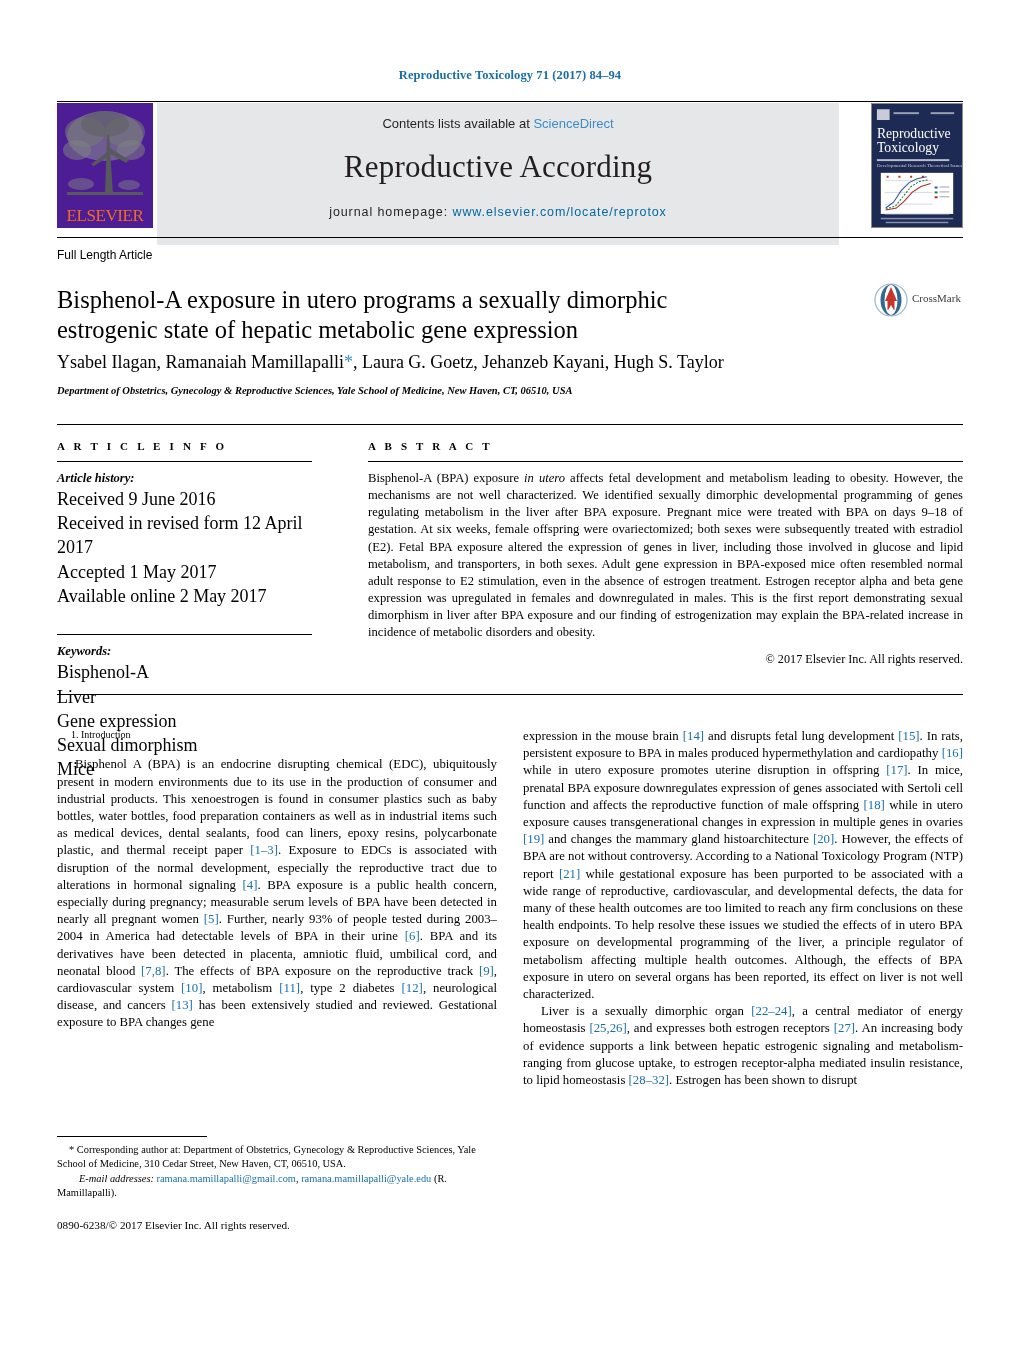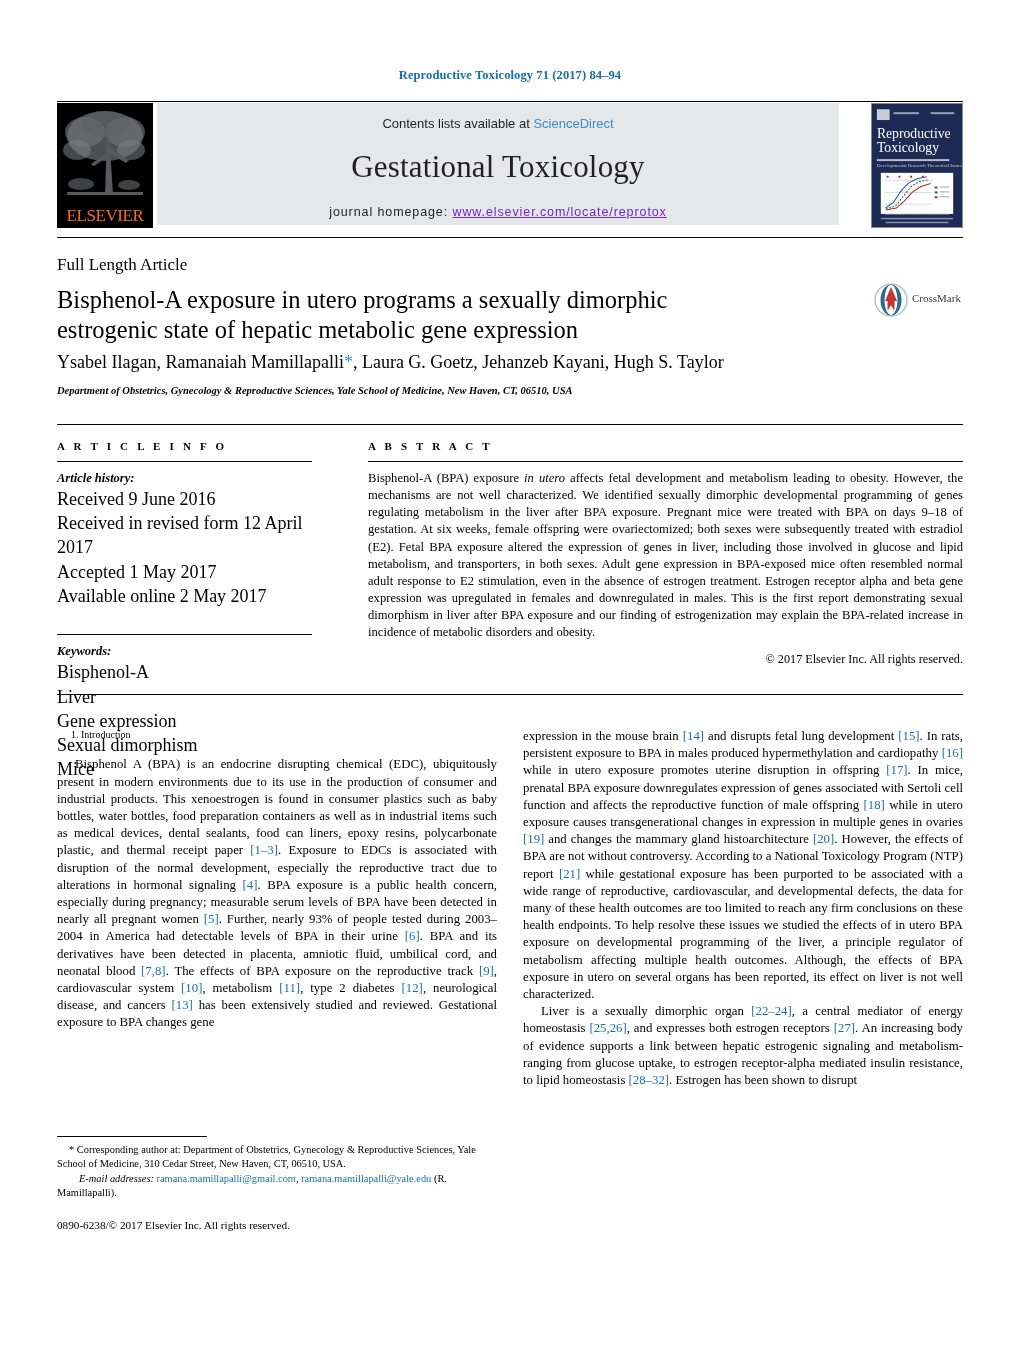--- a/index.html
+++ b/index.html
@@ -28,34 +28,34 @@
     border-top:1.6px solid #000;
   }
 
   
   .masthead {
     position:absolute; left:57px; top:103px;
     width:906px; height:125px;
   }
   .elsevier-logo {
     position:absolute; left:0; top:0; width:96px; height:125px;
-    background:#000000;
+    background:#4c1d95;
   }
   .tree-wrap { position:absolute; left:4px; top:3px; width:88px; height:97px; }
   .elsevier-word {
     position:absolute; left:0; bottom:2px; width:96px;
     text-align:center;
     font-family:"Liberation Serif", serif;
     font-size:17px; font-weight:normal;
     color:#f26b21;
     letter-spacing:-0.4px;
   }
   .mast-center {
     position:absolute; left:100px; top:0;
-    width:682px; height:122px;
+    width:682px; height:142px;
     background:#e6e7e8;
     text-align:center;
   }
   .contents-line {
     margin-top:13px;
     font-family:"Liberation Sans", sans-serif;
     font-size:13px; color:#231f20;
   }
   .contents-line .sd { color:#3a8ccb; }
   .journal-title {
@@ -63,40 +63,40 @@
     font-family:"Liberation Serif", serif;
     font-size:31px; color:#231f20;
     letter-spacing:.2px;
   }
   .homepage-line {
     margin-top:20px;
     font-family:"Liberation Sans", sans-serif;
     font-size:12.5px; color:#231f20;
     letter-spacing:.9px;
   }
-  .homepage-line .url { color:#6d28d9;text-decoration:underline; }
+  .homepage-line .url { color:#0369a1; }
   .cover-thumb {
     position:absolute; right:0; top:0;
     width:92px; height:125px;
     background:#1d2a54;
     border:1px solid #8a8a8a;
     box-sizing:border-box;
     overflow:hidden;
   }
 
   .rule-under-mast {
     position:absolute; left:57px; top:237px; width:906px;
     border-top:1.4px solid #000;
   }
 
   
   .article-type {
-    position:absolute; left:57px; top:255px;
-    font-family:Liberation Serif, serif;
-    font-size:17px; color:#000;
+    position:absolute; left:57px; top:248px;
+    font-family:Liberation Sans, sans-serif;
+    font-size:12px; color:#000;
   }
   .paper-title {
     position:absolute; left:57px; top:285px; width:700px;
     font-family:"Liberation Serif", serif;
     font-size:24.5px; line-height:1.22;
     color:#000;
   }
   .authors {
     position:absolute; left:57px; top:352px; width:760px;
     font-family:"Liberation Serif", serif;
@@ -228,21 +228,21 @@
           </g>
         </svg>
       </div>
       <div class="elsevier-word">ELSEVIER</div>
     </div>
 
     <div class="mast-center">
       <div class="contents-line">
         <span>Contents lists available at </span><span class="sd">ScienceDirect</span>
       </div>
-      <div class="journal-title">Gestational Toxicology</div>
+      <div class="journal-title">Reproductive According</div>
       <div class="homepage-line">
         <span>journal homepage: </span><span class="url">www.elsevier.com/locate/reprotox</span>
       </div>
     </div>
 
     <div class="cover-thumb">
       <svg viewBox="0 0 92 125" width="90" height="123" aria-hidden="true">
         <rect x="0" y="0" width="92" height="125" fill="#1d2a54"></rect>
         <rect x="5" y="5" width="13" height="11" fill="#c9ccd6"></rect>
         <rect x="22" y="8" width="26" height="2" fill="#9aa0b4"></rect>

